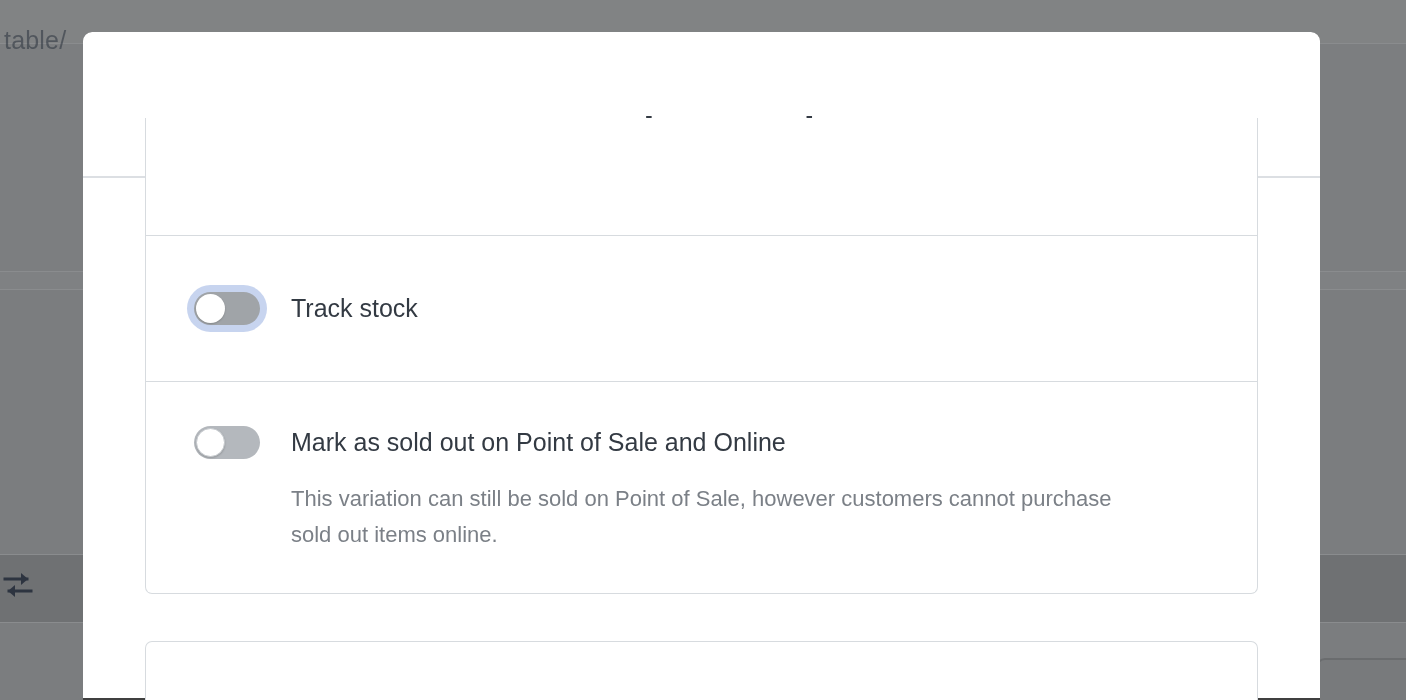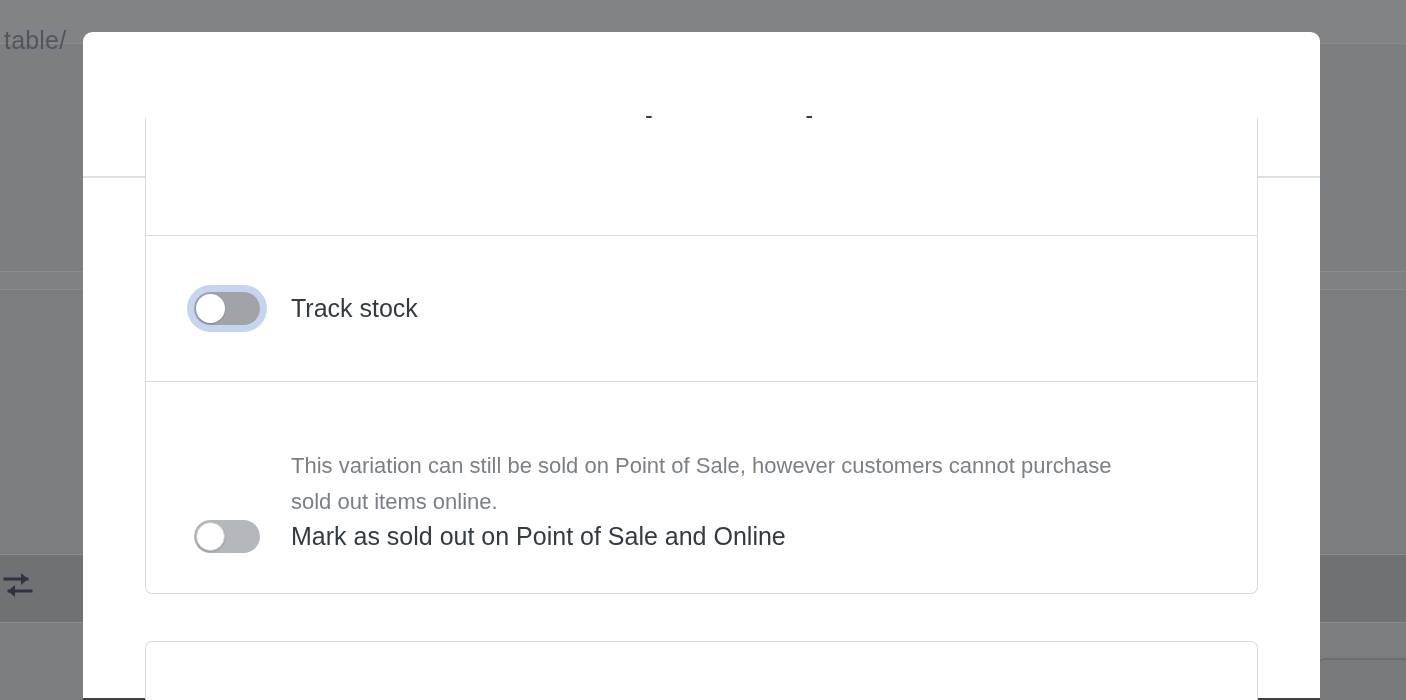--- a/index.html
+++ b/index.html
@@ -257,28 +257,28 @@
 
       <div id="section-track-stock" class="card-section">
         <button class="toggle focused">
           <span class="track"></span>
           <span class="knob"></span>
         </button>
         <span class="toggle-label">Track stock</span>
       </div>
 
       <div id="section-sold-out" class="card-section">
-        <div id="sold-out-description">This variation can still be sold on Point of Sale, however customers cannot purchase sold out items online.</div>
         <div id="sold-out-row">
           <button class="toggle unfocused">
             <span class="track"></span>
             <span class="knob"></span>
           </button>
           <span class="toggle-label">Mark as sold out on Point of Sale and Online</span>
         </div>
+        <div id="sold-out-description">This variation can still be sold on Point of Sale, however customers cannot purchase sold out items online.</div>
       </div>
 
     </div>
 
     <div id="secondary-card" class="card"></div>
 
   </div>
 </div>
 
 </body></html>

